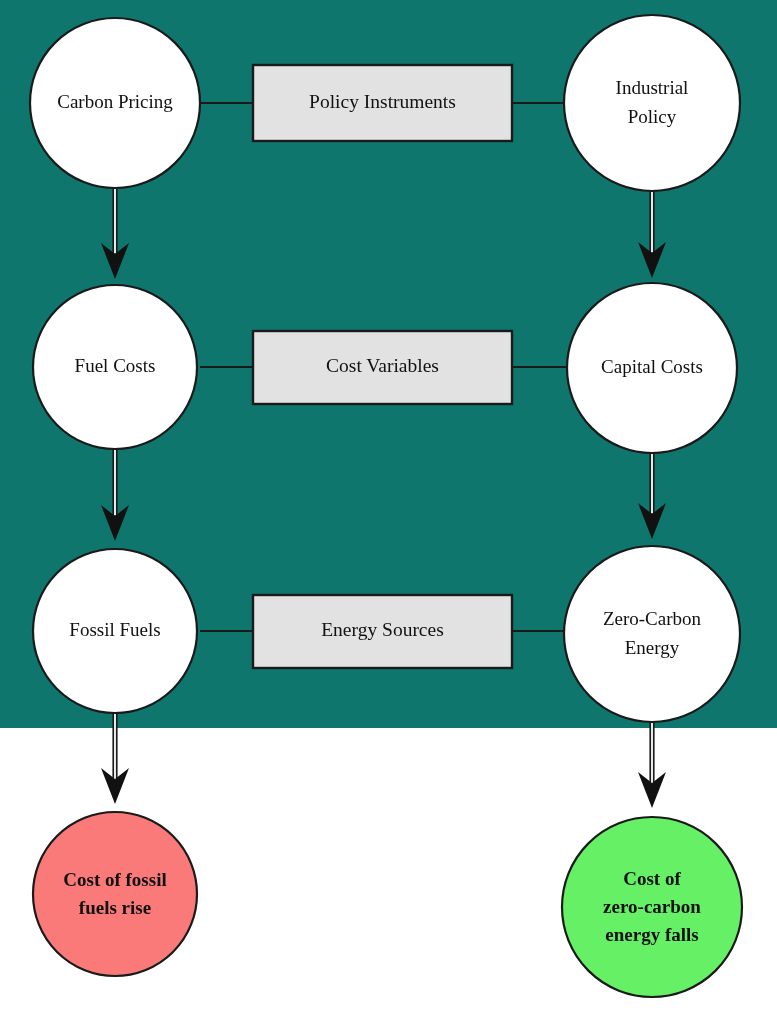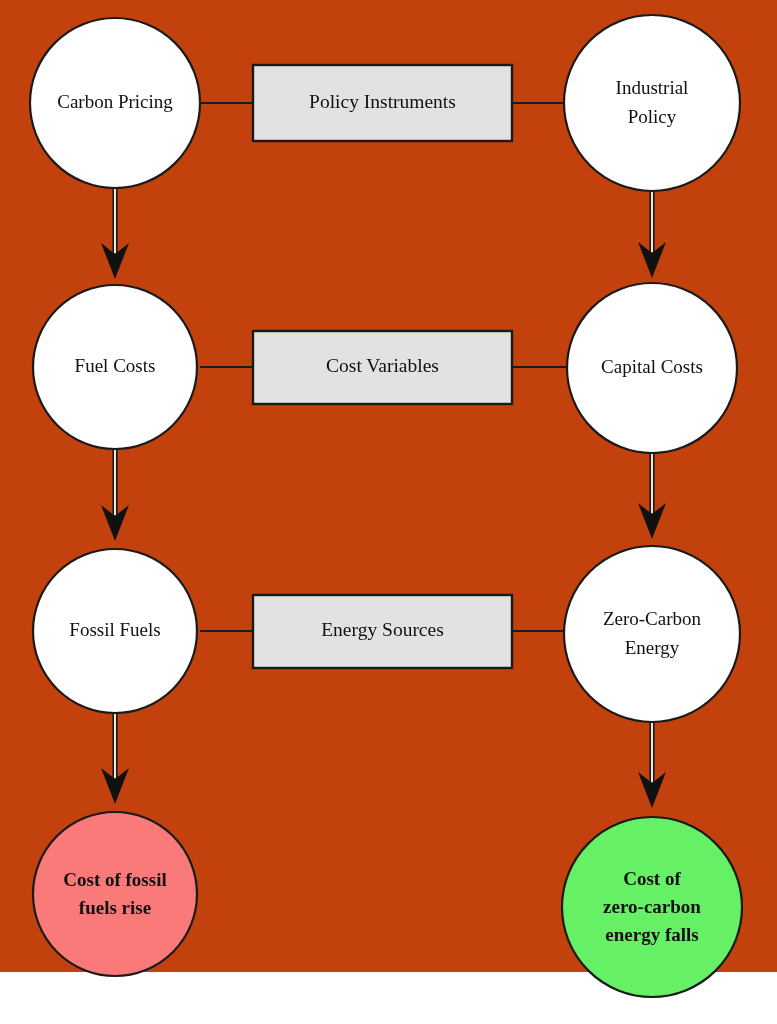--- a/index.html
+++ b/index.html
@@ -9,22 +9,22 @@
   }
   body {
     width: 777px;
     height: 1024px;
     overflow: hidden;
     font-family: "Liberation Serif", serif;
   }
   #diagram-root {
     position: relative;
     width: 777px;
-    height: 972px;
-    background: #c2410c;
+    height: 728px;
+    background: #0f766e;
   }
   svg#diagram-svg {
     display: block;
     width: 777px;
     height: 1024px;
   }
   .node-shape {
     stroke: #1a1a1a;
     stroke-width: 2.2;
   }

